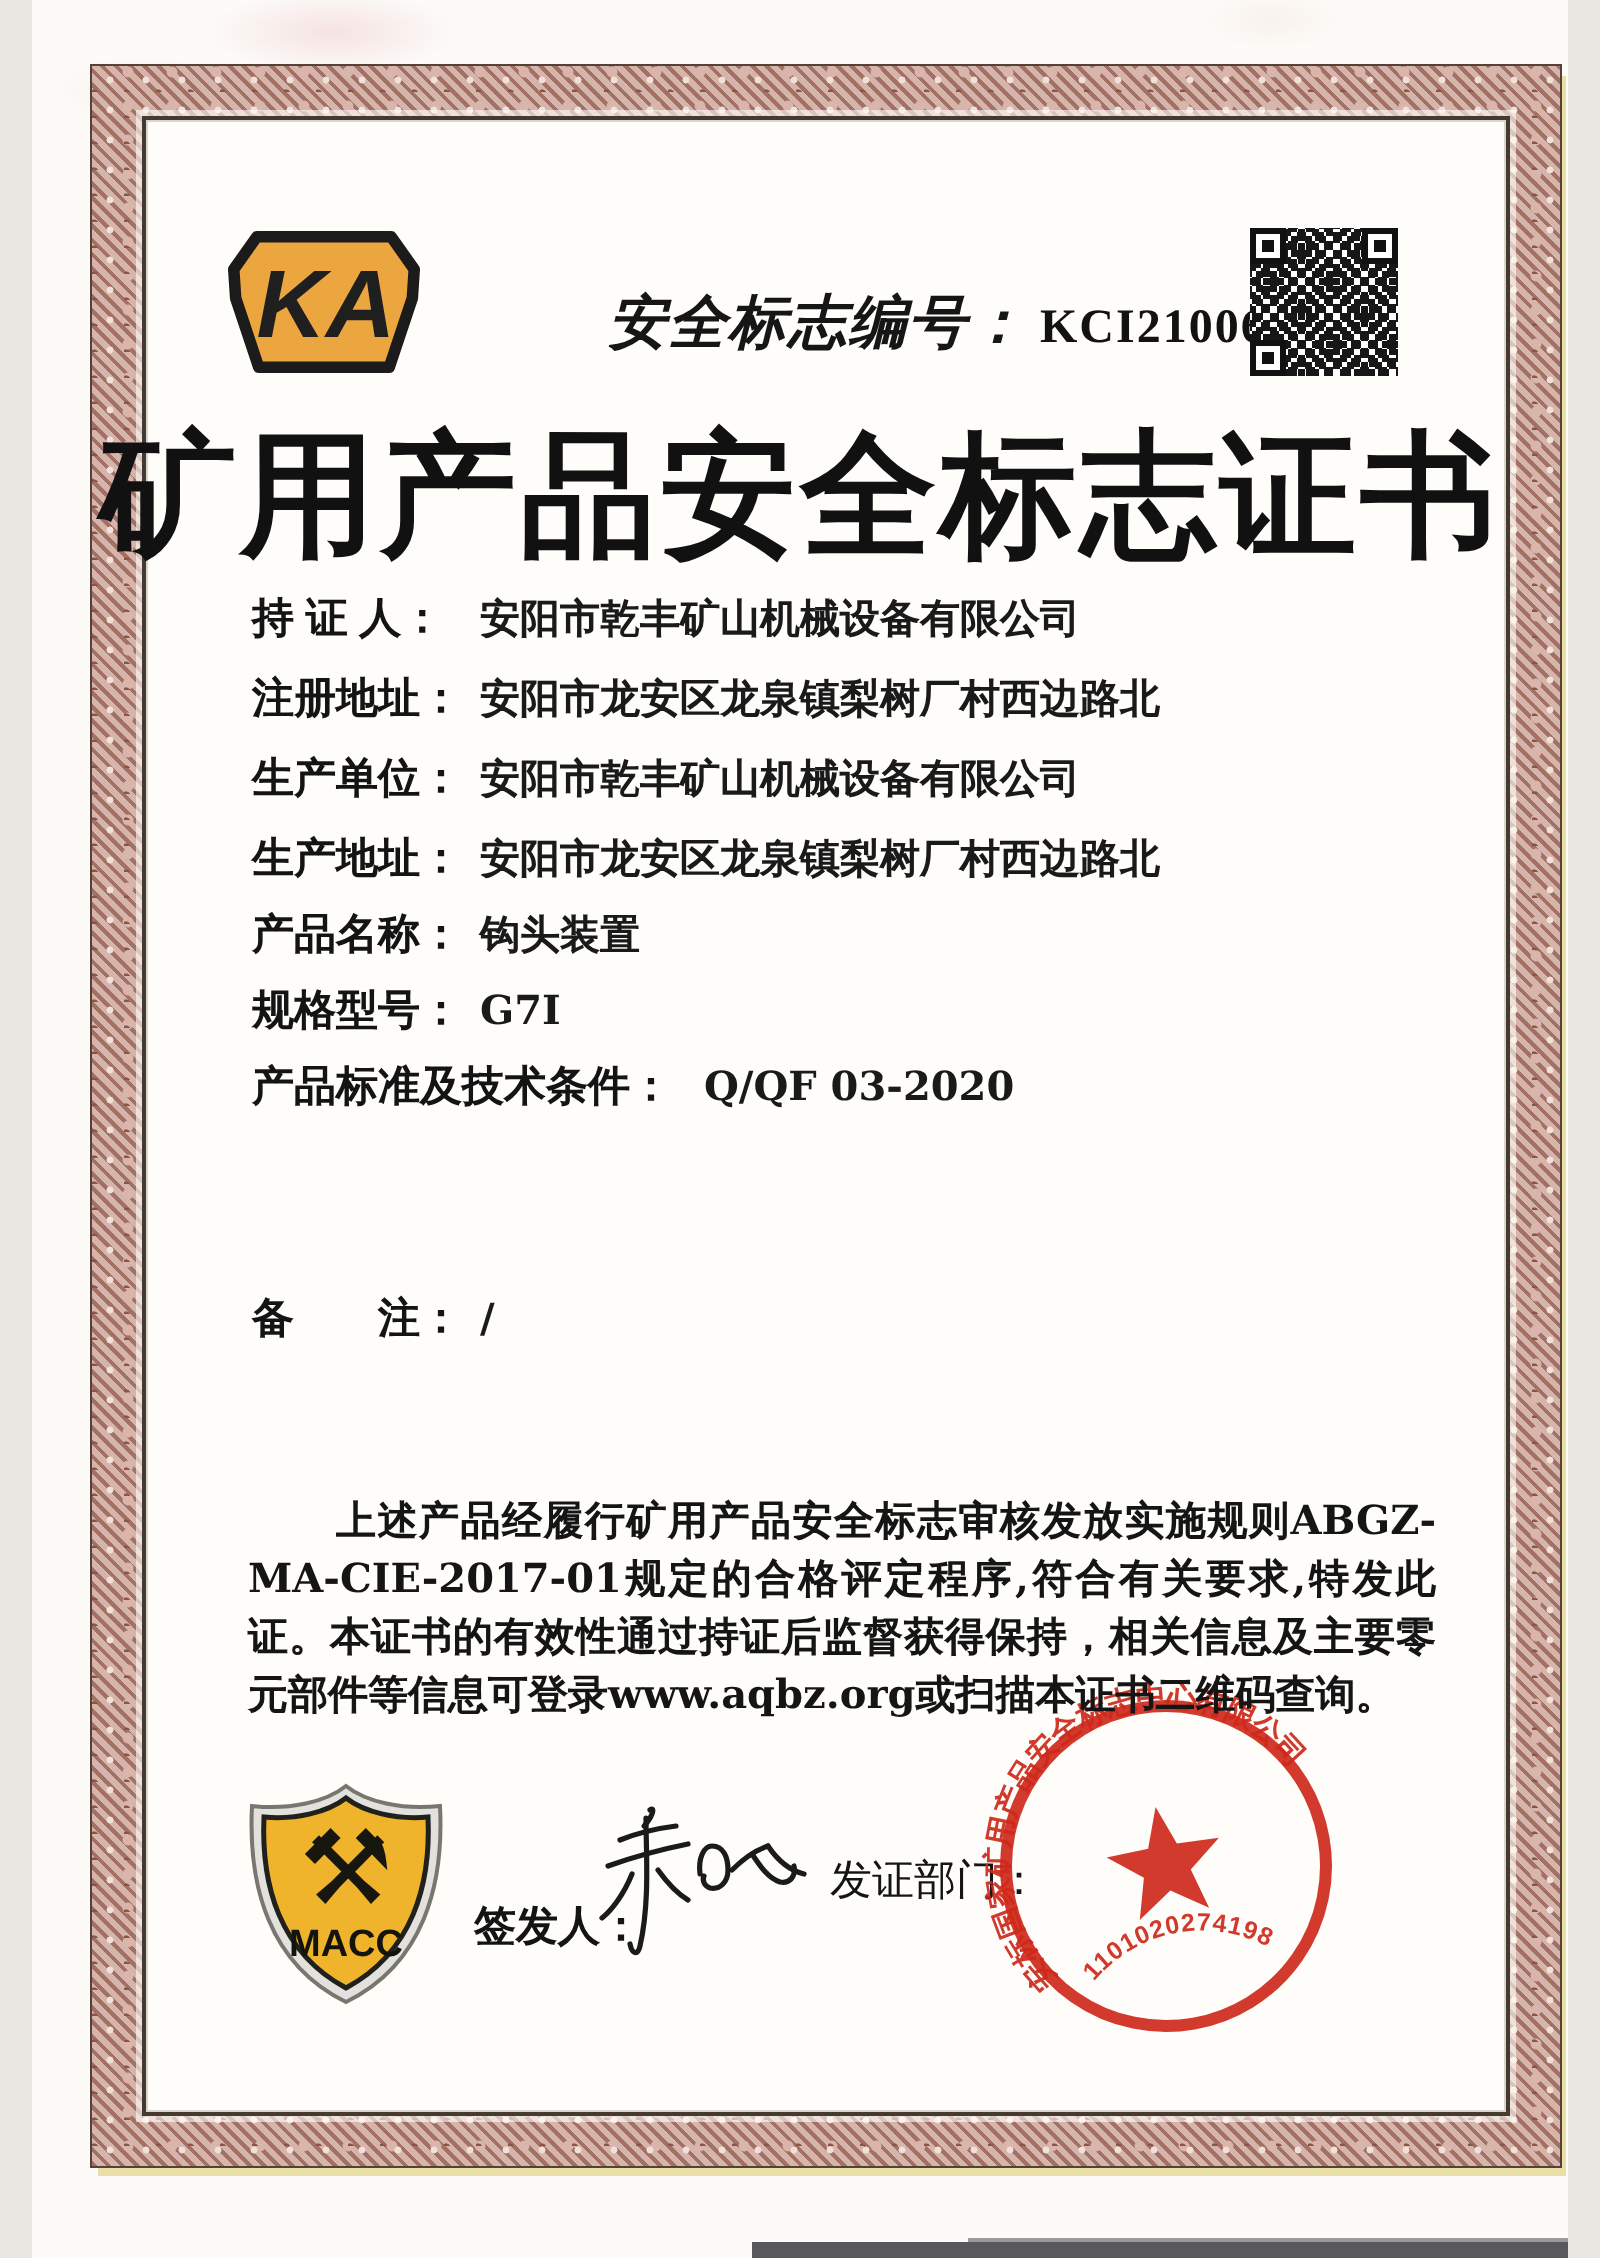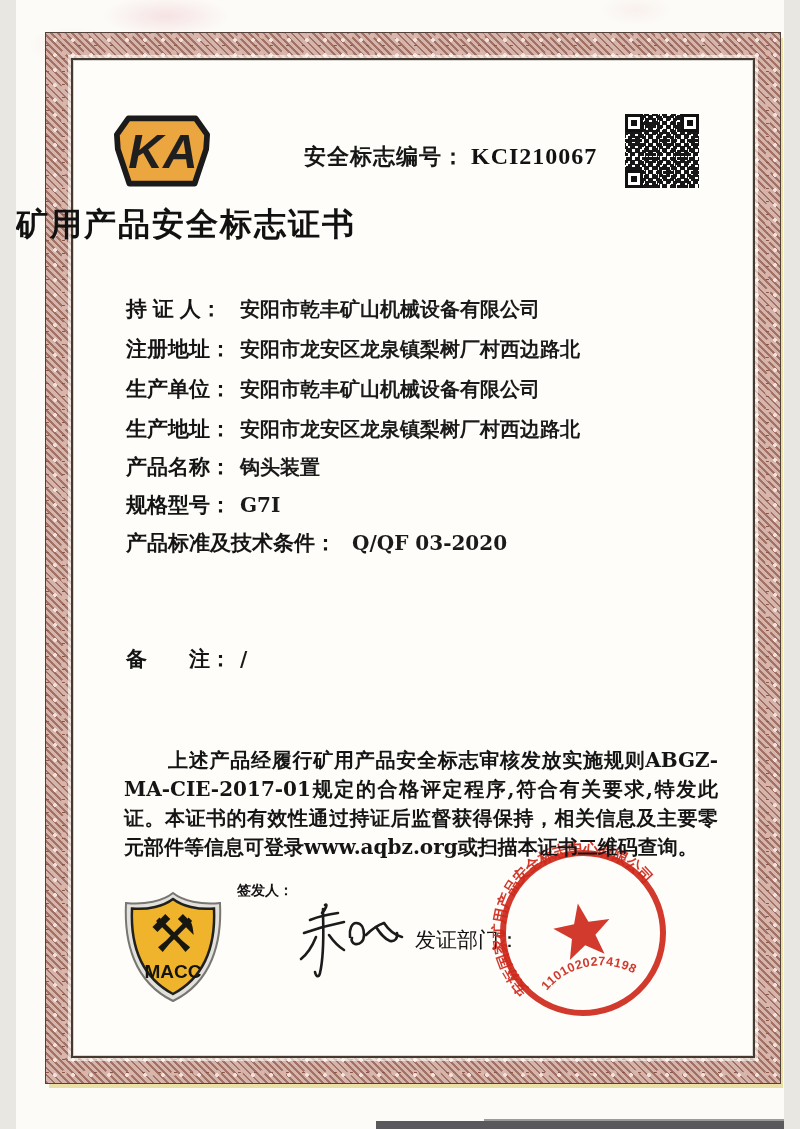--- a/index.html
+++ b/index.html
@@ -28,49 +28,49 @@
   }
   .frame-inner{
     position:absolute;left:25px;top:25px;right:25px;bottom:25px;
     background:#fefdfa;border:2px solid #443a30;
     box-shadow:0 0 0 3px rgba(255,253,250,.6), inset 0 0 0 1px rgba(70,60,49,.2);
   }
   .content{position:absolute;inset:0;z-index:2;}
   
   .ka-logo{position:absolute;left:98px;top:114px;width:96px;height:74px;}
   .mark-no{position:absolute;left:288px;top:142px;white-space:nowrap;}
-  .mark-no .lbl{font-size:22px;font-weight:bold;color:#161616;letter-spacing:1px;}
+  .mark-no .lbl{font-size:29px;font-weight:bold;color:#161616;letter-spacing:1px;font-style:italic;}
   .mark-no .num{font-family:"Liberation Serif",serif;font-size:24px;font-weight:bold;color:#121212;letter-spacing:1px;margin-left:6px;}
   
   .qr{position:absolute;left:609px;top:114px;width:74px;height:74px;background:
       repeating-conic-gradient(from 0deg,#171717 0% 25%,transparent 0% 50%) 1px 2px/9px 9px,
       repeating-conic-gradient(from 0deg,#171717 0% 25%,#ffffff 0% 50%) 3px 4px/7px 7px;}
   .qr .finder{position:absolute;width:18px;height:18px;border:3px solid #111;background:#fff;box-sizing:border-box;}
   .qr .finder::after{content:"";position:absolute;left:3px;top:3px;width:6px;height:6px;background:#111;}
   .qr .f-tl{left:0;top:0;} .qr .f-tr{right:0;top:0;} .qr .f-bl{left:0;bottom:0;}
   
-  .title{position:absolute;left:0;top:203px;width:100%;text-align:left;
-    font-family:Liberation Mono, monospace;font-weight:900;font-size:32px;color:#111;letter-spacing:2px;}
+  .title{position:absolute;left:0;top:203px;width:100%;text-align:center;
+    font-family:Liberation Mono, monospace;font-weight:900;font-size:68px;color:#111;letter-spacing:2px;}
   
   .watermark{position:absolute;left:78px;top:494px;z-index:1;white-space:nowrap;
     font-size:86px;font-weight:800;color:#c9c6c0;letter-spacing:-4px;opacity:.9;}
   
   .row{position:absolute;left:110px;display:flex;align-items:center;white-space:nowrap;z-index:2;}
   .row .lbl{font-size:21px;font-weight:bold;color:#141414;width:114px;flex:none;}
   .row .val{font-family:"DejaVu Serif",serif;font-size:20px;font-weight:600;color:#1a1a1a;}
   .row.wide .lbl{width:auto;margin-right:16px;}
   .row .val.date1{width:164px;flex:none;}
   .row .lbl2{font-size:21px;font-weight:bold;color:#141414;margin-right:14px;}
   
   .para{position:absolute;left:108px;top:746px;width:594px;z-index:2;
     font-family:"DejaVu Serif",serif;font-size:20px;font-weight:700;color:#151515;
     line-height:29px;text-align:justify;text-indent:2.2em;}
   
   .macc{position:absolute;left:105px;top:890px;width:104px;height:114px;}
-  .signer-lbl{position:absolute;left:221px;top:882px;font-size:14px;font-weight:bold;color:#141414;}
+  .signer-lbl{position:absolute;left:221px;top:949px;font-size:21px;font-weight:bold;color:#141414;}
   .signature{position:absolute;left:276px;top:893px;width:118px;height:98px;}
   .issuer-lbl{position:absolute;left:399px;top:926px;font-size:21px;font-weight:normal;color:#141414;}
   .seal{position:absolute;left:472px;top:838px;width:190px;height:190px;transform:rotate(-10deg);}
   
   .scan-strip{position:absolute;right:0;bottom:0;width:408px;height:8px;background:#59585c;z-index:3;}
   .scan-strip2{position:absolute;right:0;bottom:8px;width:300px;height:2px;background:#9b9a98;z-index:3;}
 </style>
 </head>
 <body>
 

